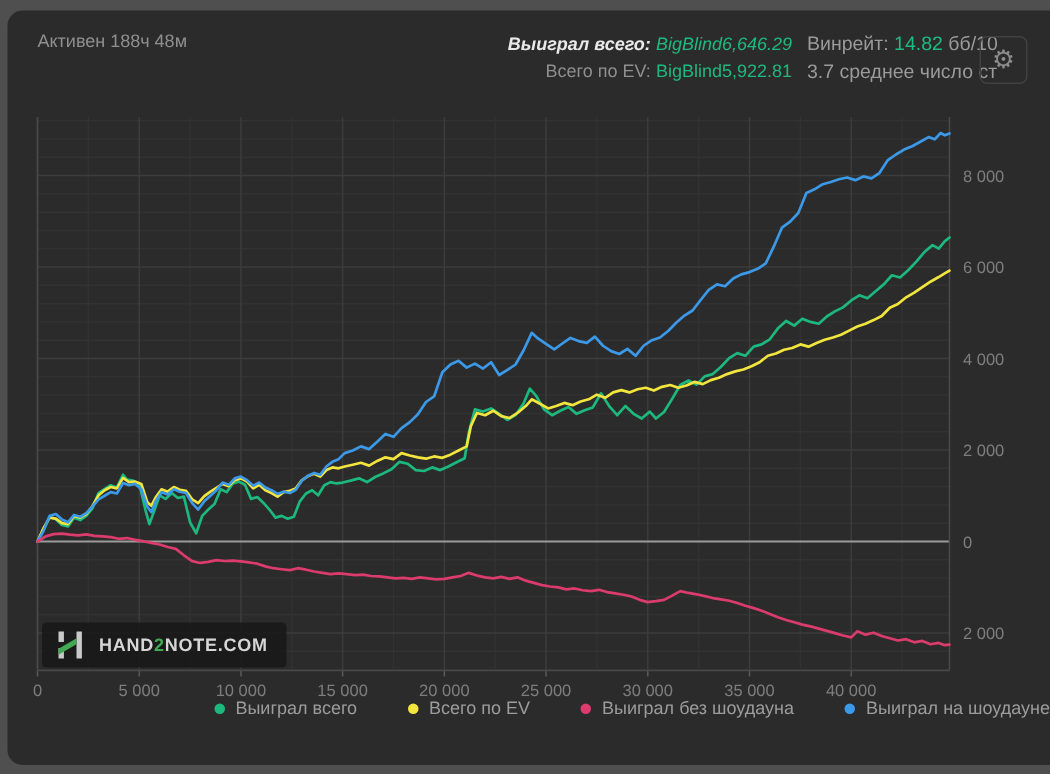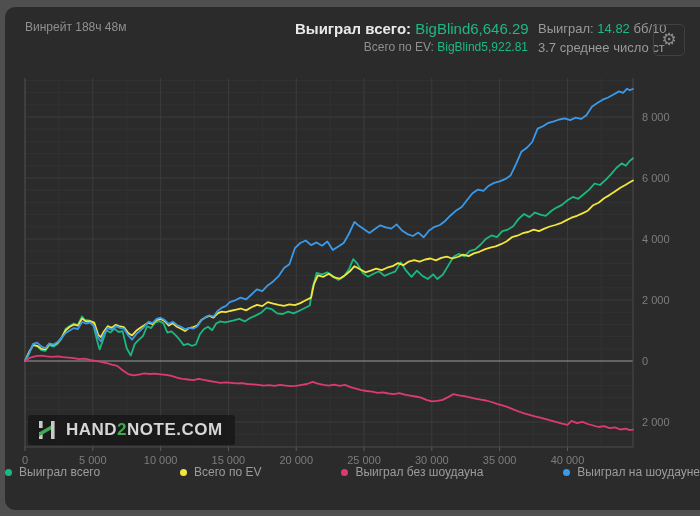--- a/index.html
+++ b/index.html
@@ -16,75 +16,75 @@
   
   .hdr{position:absolute;left:0;top:0;width:100%;height:60px;}
   .col{position:absolute;top:12px;}
   .primary{font-size:15px;font-weight:bold;color:#e9e9e9;line-height:20px;white-space:nowrap;}
   .secondary{font-size:12px;color:#8f8f8f;line-height:17px;white-space:nowrap;}
   .col-dates{left:20px;}
   .col-hands{left:203px;}
   .col-won{left:290px;width:233px;text-align:right;}
   .col-rate{left:533px;width:170px;}
   .green{color:#1db981;}
-  .won-line1{font-size:15px;line-height:20px;white-space:nowrap;}
+  .won-line1{font-size:12px;line-height:20px;white-space:nowrap;font-style:italic;}
   .won-line1 .lbl{font-weight:bold;color:#e9e9e9;}
   .won-line2{font-size:12px;line-height:17px;white-space:nowrap;color:#8f8f8f;}
   .rate-line{font-size:13px;line-height:19px;color:#9a9a9a;white-space:nowrap;overflow:hidden;}
   .gear-btn{
     position:absolute;left:648px;top:17px;width:32px;height:32px;
     border:1px solid #414141;border-radius:5px;box-sizing:border-box;
     color:#8c8c8c;font-size:17px;line-height:30px;text-align:center;cursor:pointer;
     background:transparent;
   }
   
   .chart-wrap{position:absolute;left:0;top:60px;width:700px;height:400px;}
   svg text{font-family:"Liberation Sans", sans-serif;}
   
   .legend{
     position:absolute;left:0;top:458px;width:695px;
-    display:flex;justify-content:space-between;gap:20px;align-items:center;
+    display:flex;justify-content:flex-end;gap:34px;align-items:center;
   }
   .legend-item{display:flex;align-items:center;gap:7px;cursor:pointer;}
   .legend-dot{width:7px;height:7px;border-radius:50%;}
   .legend-label{font-size:12px;color:#9c9c9c;white-space:nowrap;}
   
   .logo{
     position:absolute;left:23px;top:408px;height:30px;
     display:flex;align-items:center;gap:8px;padding:0 12px 0 8px;
     background:rgba(24,24,24,.85);border-radius:3px;
   }
-  .logo-text{font-size:17px;font-weight:bold;letter-spacing:.5px;color:#d6d6d6;white-space:nowrap;}
+  .logo-text{font-size:12px;font-weight:bold;letter-spacing:.5px;color:#d6d6d6;white-space:nowrap;}
   .logo-text .g2{color:#43a853;}
 </style>
 </head>
 <body>
 
 <div class="panel">
 
   <div class="hdr">
     <div class="col col-dates">
-      <div class="secondary">Винрейт 188ч 48м</div>
+      <div class="secondary">Активен 188ч 48м</div>
     </div>
 
 
     <div class="col col-won">
       <div class="won-line1">
         <span class="lbl">Выиграл всего:</span>
         <span class="green">BigBlind6,646.29</span>
       </div>
       <div class="won-line2">
         <span>Всего по EV:</span>
         <span class="green">BigBlind5,922.81</span>
       </div>
     </div>
 
     <div class="col col-rate">
       <div class="rate-line">
-        <span>Выиграл:</span>
+        <span>Винрейт:</span>
         <span class="green">14.82</span>
         <span>бб/10</span>
       </div>
       <div class="rate-line">3.7 среднее число ст</div>
     </div>
 
     <div class="gear-btn">
       <span>⚙</span>
     </div>
   </div>

